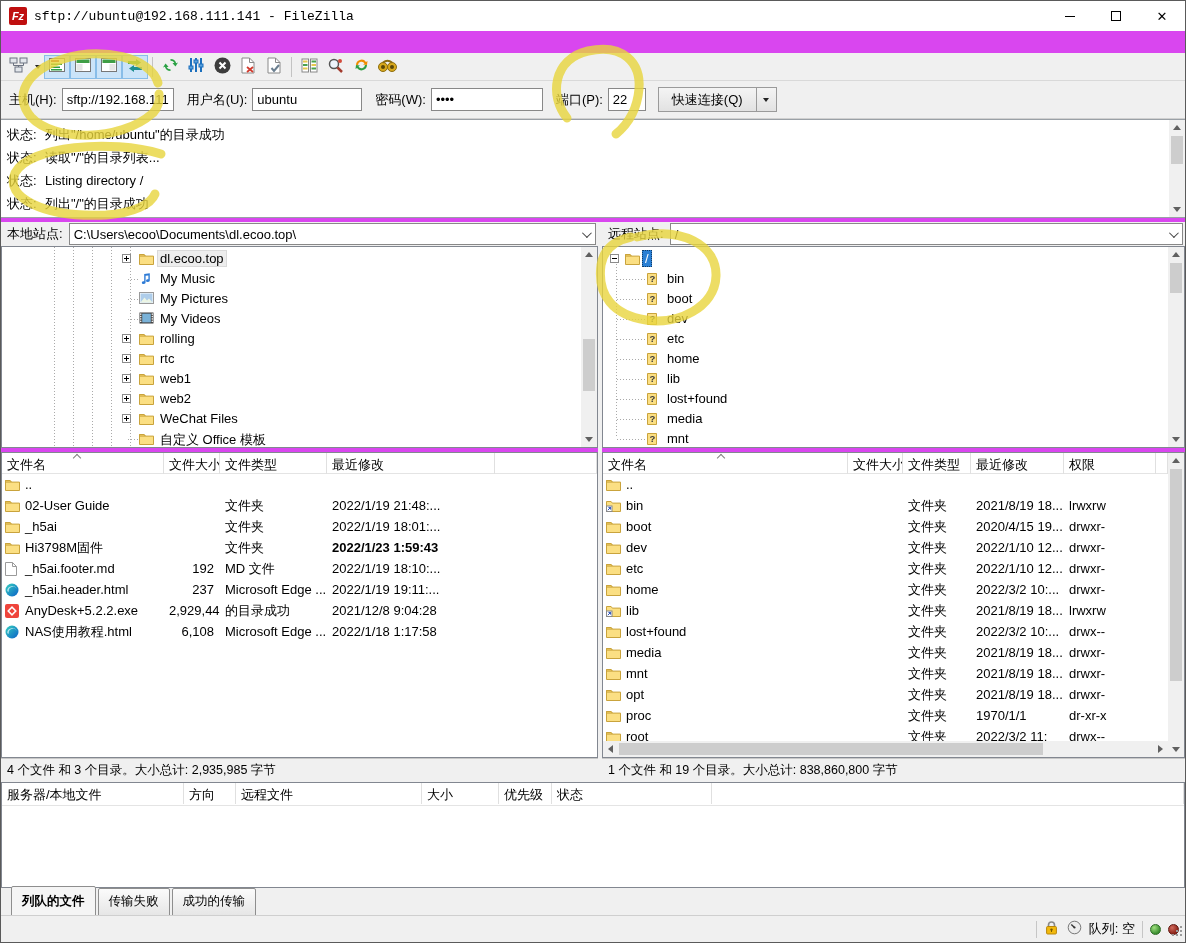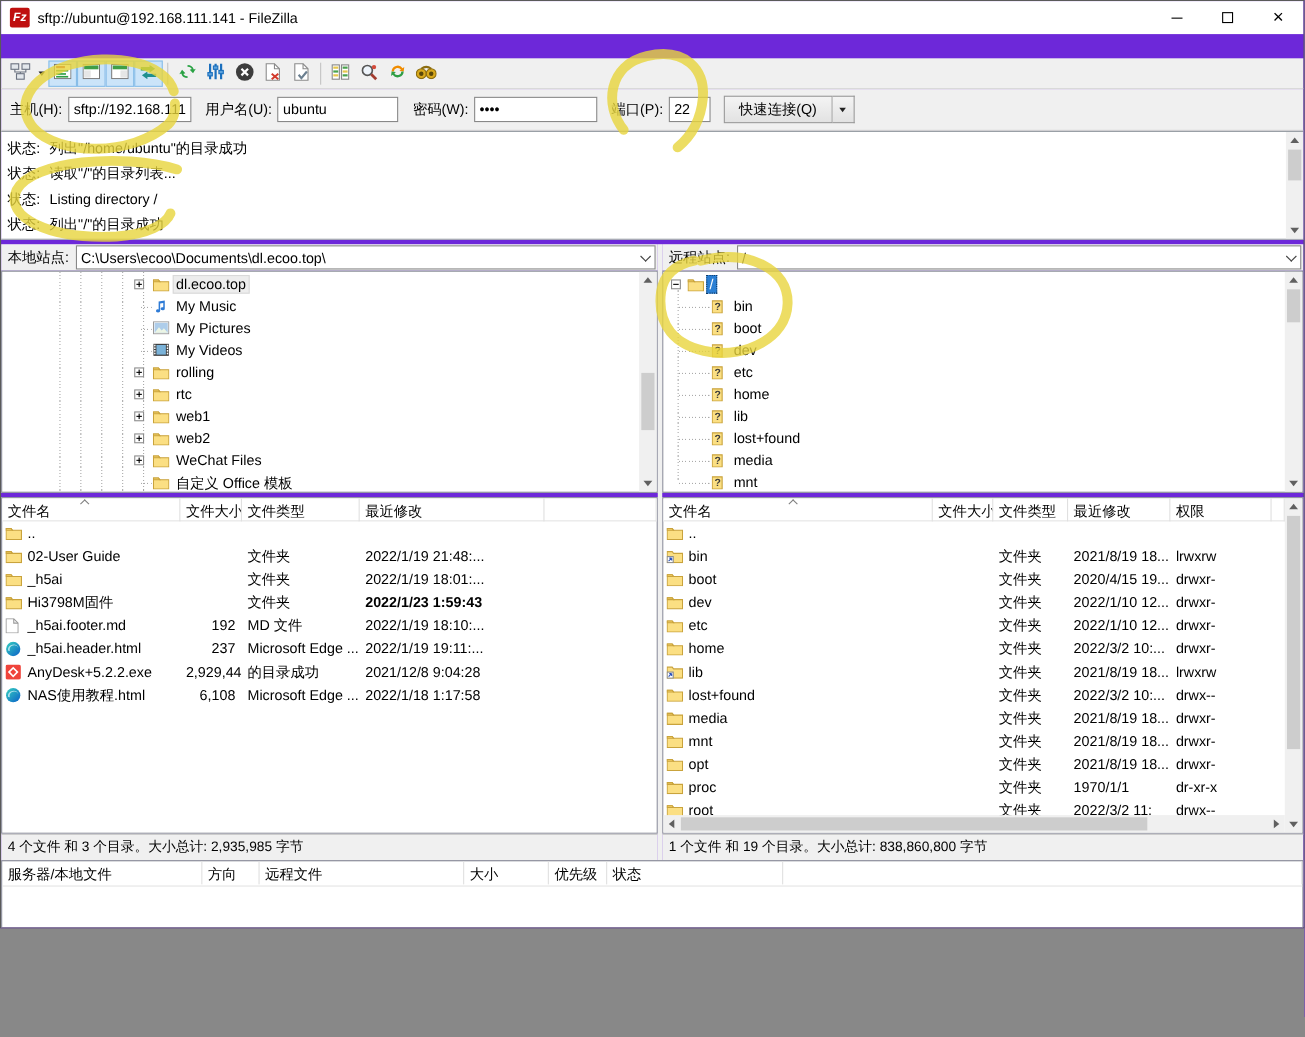--- a/index.html
+++ b/index.html
@@ -1,28 +1,28 @@
 <!DOCTYPE html>
 <html><head>
 <meta charset="utf-8">
 <style>
   * { box-sizing: border-box; margin: 0; padding: 0; }
   html,body { background:#888; }
   body { font-family:"Liberation Sans","DejaVu Sans",sans-serif; }
   #win {
-    position:relative; width:1186px; height:844px; background:#6d28d9;
+    position:relative; width:1186px; height:943px; background:#d946ef;
     border:1px solid #5a5a5a; overflow:hidden; font-size:13px; color:#000;
   }
   
   #titlebar { position:absolute; top:0; left:0; right:0; height:30px; background:#fff;
     display:flex; align-items:center; padding-left:8px; }
   #appicon { width:18px; height:18px; background:#bf0f0f; border-radius:2px; color:#fff;
     font-weight:bold; font-style:italic; font-size:11px; display:flex; align-items:center;
     justify-content:center; margin-right:7px; }
-  #wtitle { font-size:13px; }
+  #wtitle { font-size:13px;font-family:Liberation Mono, monospace; }
   #wincontrols { position:absolute; right:0; top:0; height:30px; display:flex; }
   .wc { width:46px; height:30px; display:flex; align-items:center; justify-content:center; }
   .wc-min i { display:block; width:10px; height:1px; background:#000; }
   .wc-max i { display:block; width:10px; height:10px; border:1px solid #000; }
   .wc-close { font-size:13px; }
   
   #menubar { position:absolute; top:30px; left:0; right:0; height:22px; background:#fff;
     display:flex; align-items:center; padding-left:2px; border-bottom:1px solid #e3e3e3;}
   .menu-item { padding:2px 8px; font-size:12.5px; }
   

